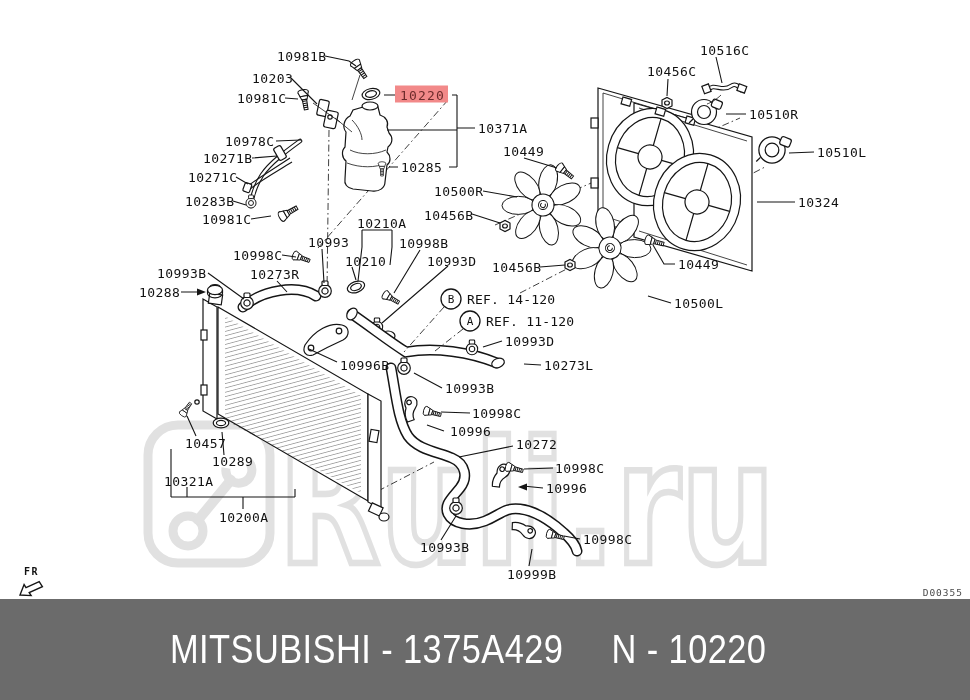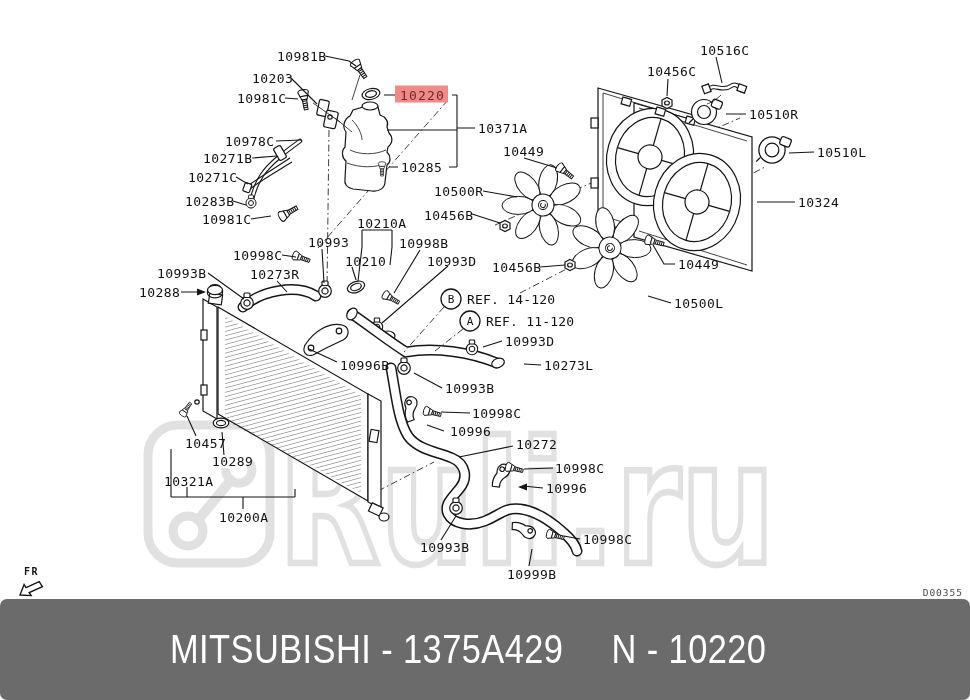--- a/index.html
+++ b/index.html
@@ -20,21 +20,21 @@
   svg text.hl-text{fill:#6d2b2b;letter-spacing:1.2px;}
   svg text.reftext{font-family:"DejaVu Sans Mono",monospace;font-size:13px;fill:#111;
         dominant-baseline:central;letter-spacing:0.2px;}
   svg text.refletter{font-family:"DejaVu Sans Mono",monospace;font-size:11px;fill:#111;
         text-anchor:middle;dominant-baseline:central;}
   svg text.frtext{font-family:"DejaVu Sans Mono",monospace;font-size:10px;fill:#111;
         letter-spacing:1.5px;font-weight:bold;}
   svg text.doccode{font-family:"DejaVu Sans Mono",monospace;font-size:9.5px;fill:#4a4a4a;
         letter-spacing:1px;text-anchor:end;}
   svg text.wmtext{font-family:"DejaVu Sans",sans-serif;font-weight:bold;font-size:170px;}
-  .footer{position:absolute;left:0;right:0;top:599px;bottom:0;background:#6b6b6b;border-radius:7px;}
+  .footer{position:absolute;left:0;right:0;top:599px;bottom:0;background:#6b6b6b;}
   .footer-inner{position:absolute;left:170px;top:0;height:100%;display:flex;align-items:center;
         gap:56px;transform:scaleX(0.86);transform-origin:left center;white-space:pre;}
   .footer-inner span{color:#ffffff;font-family:"Liberation Sans",sans-serif;font-size:40px;
         font-weight:normal;letter-spacing:0.5px;}
 </style>
 </head>
 <body>
 
 <div class="page">
 <svg width="970" height="599" viewBox="0 0 970 599">

